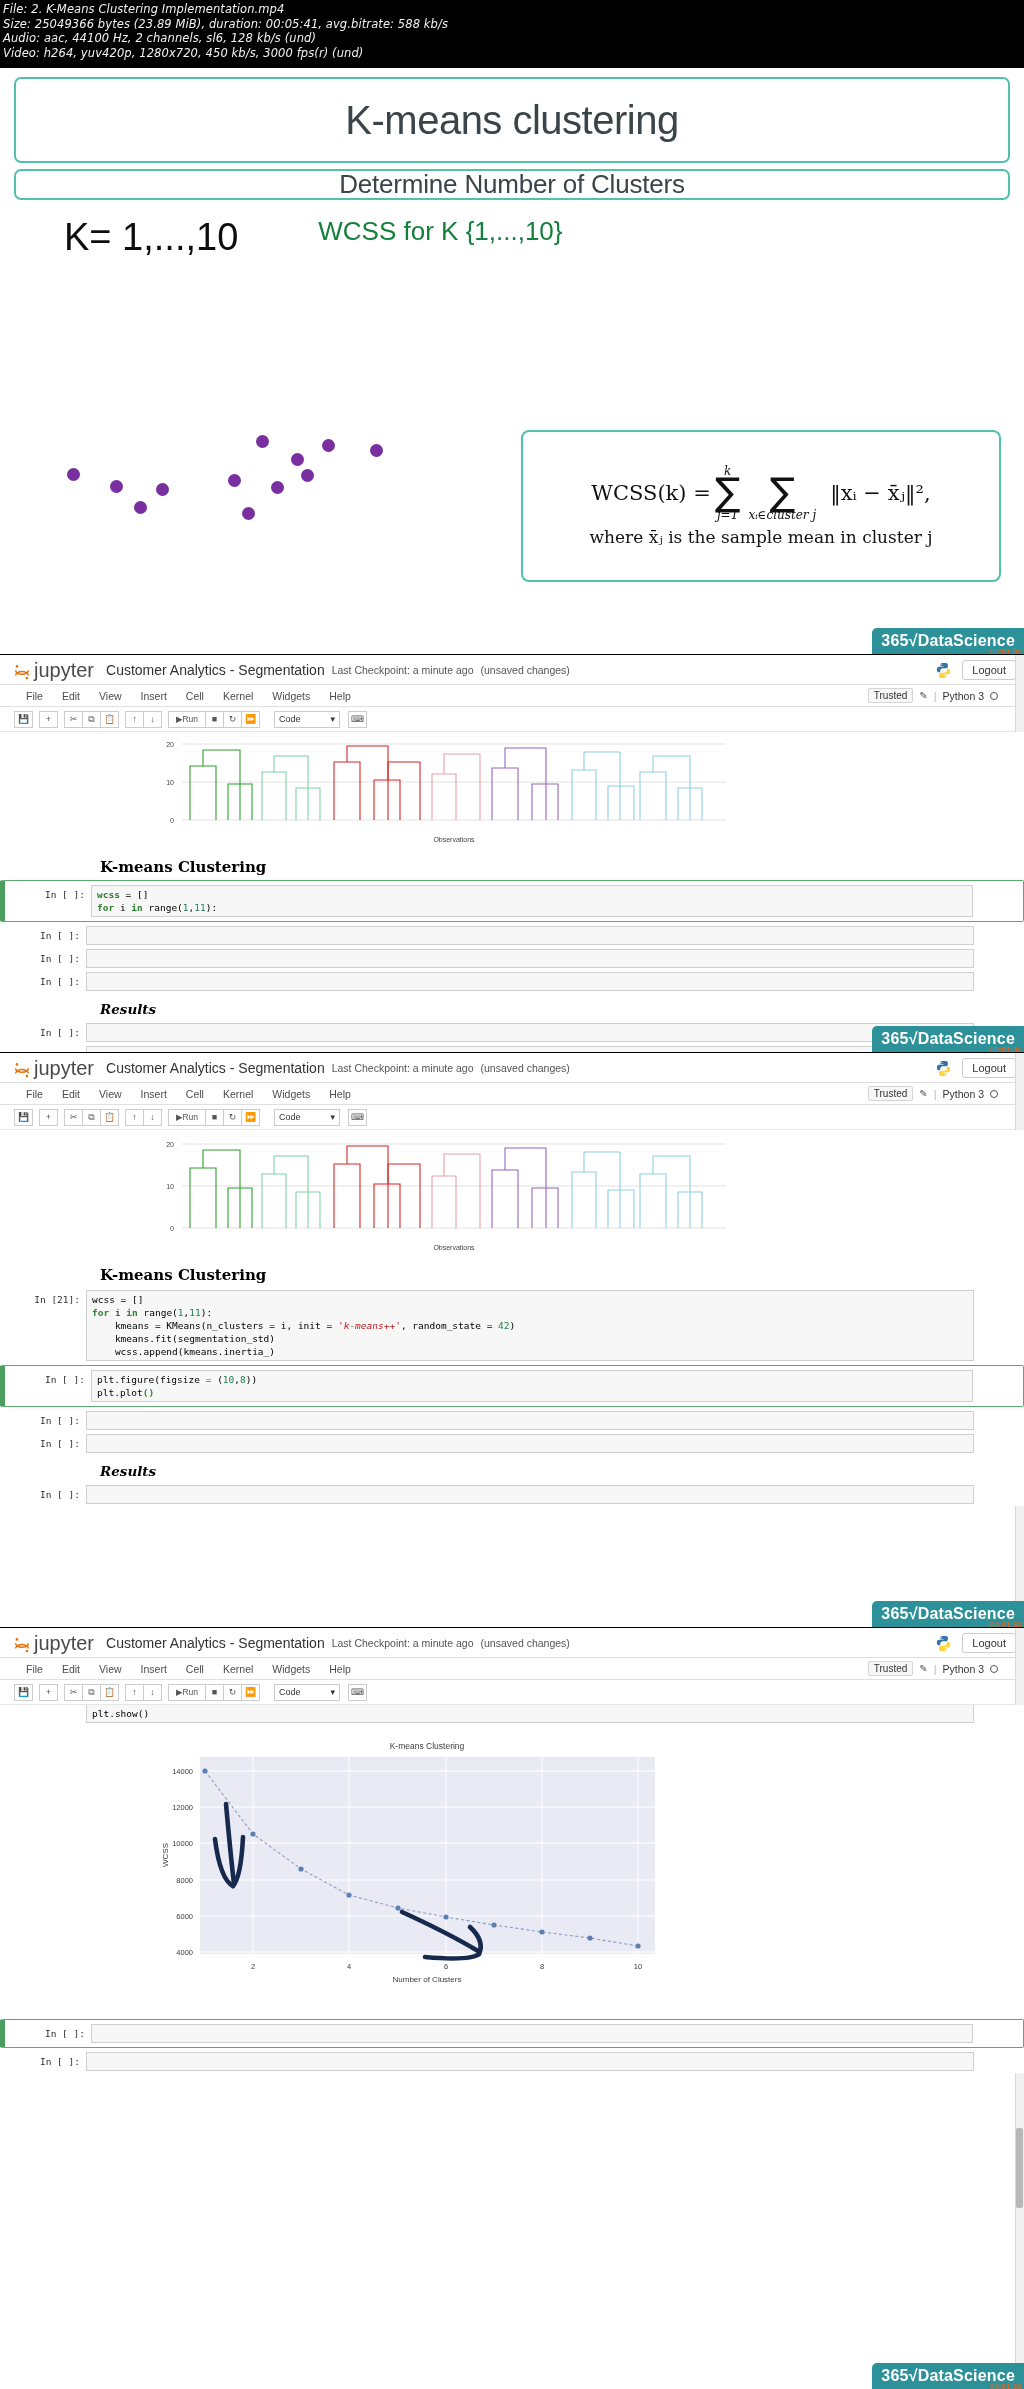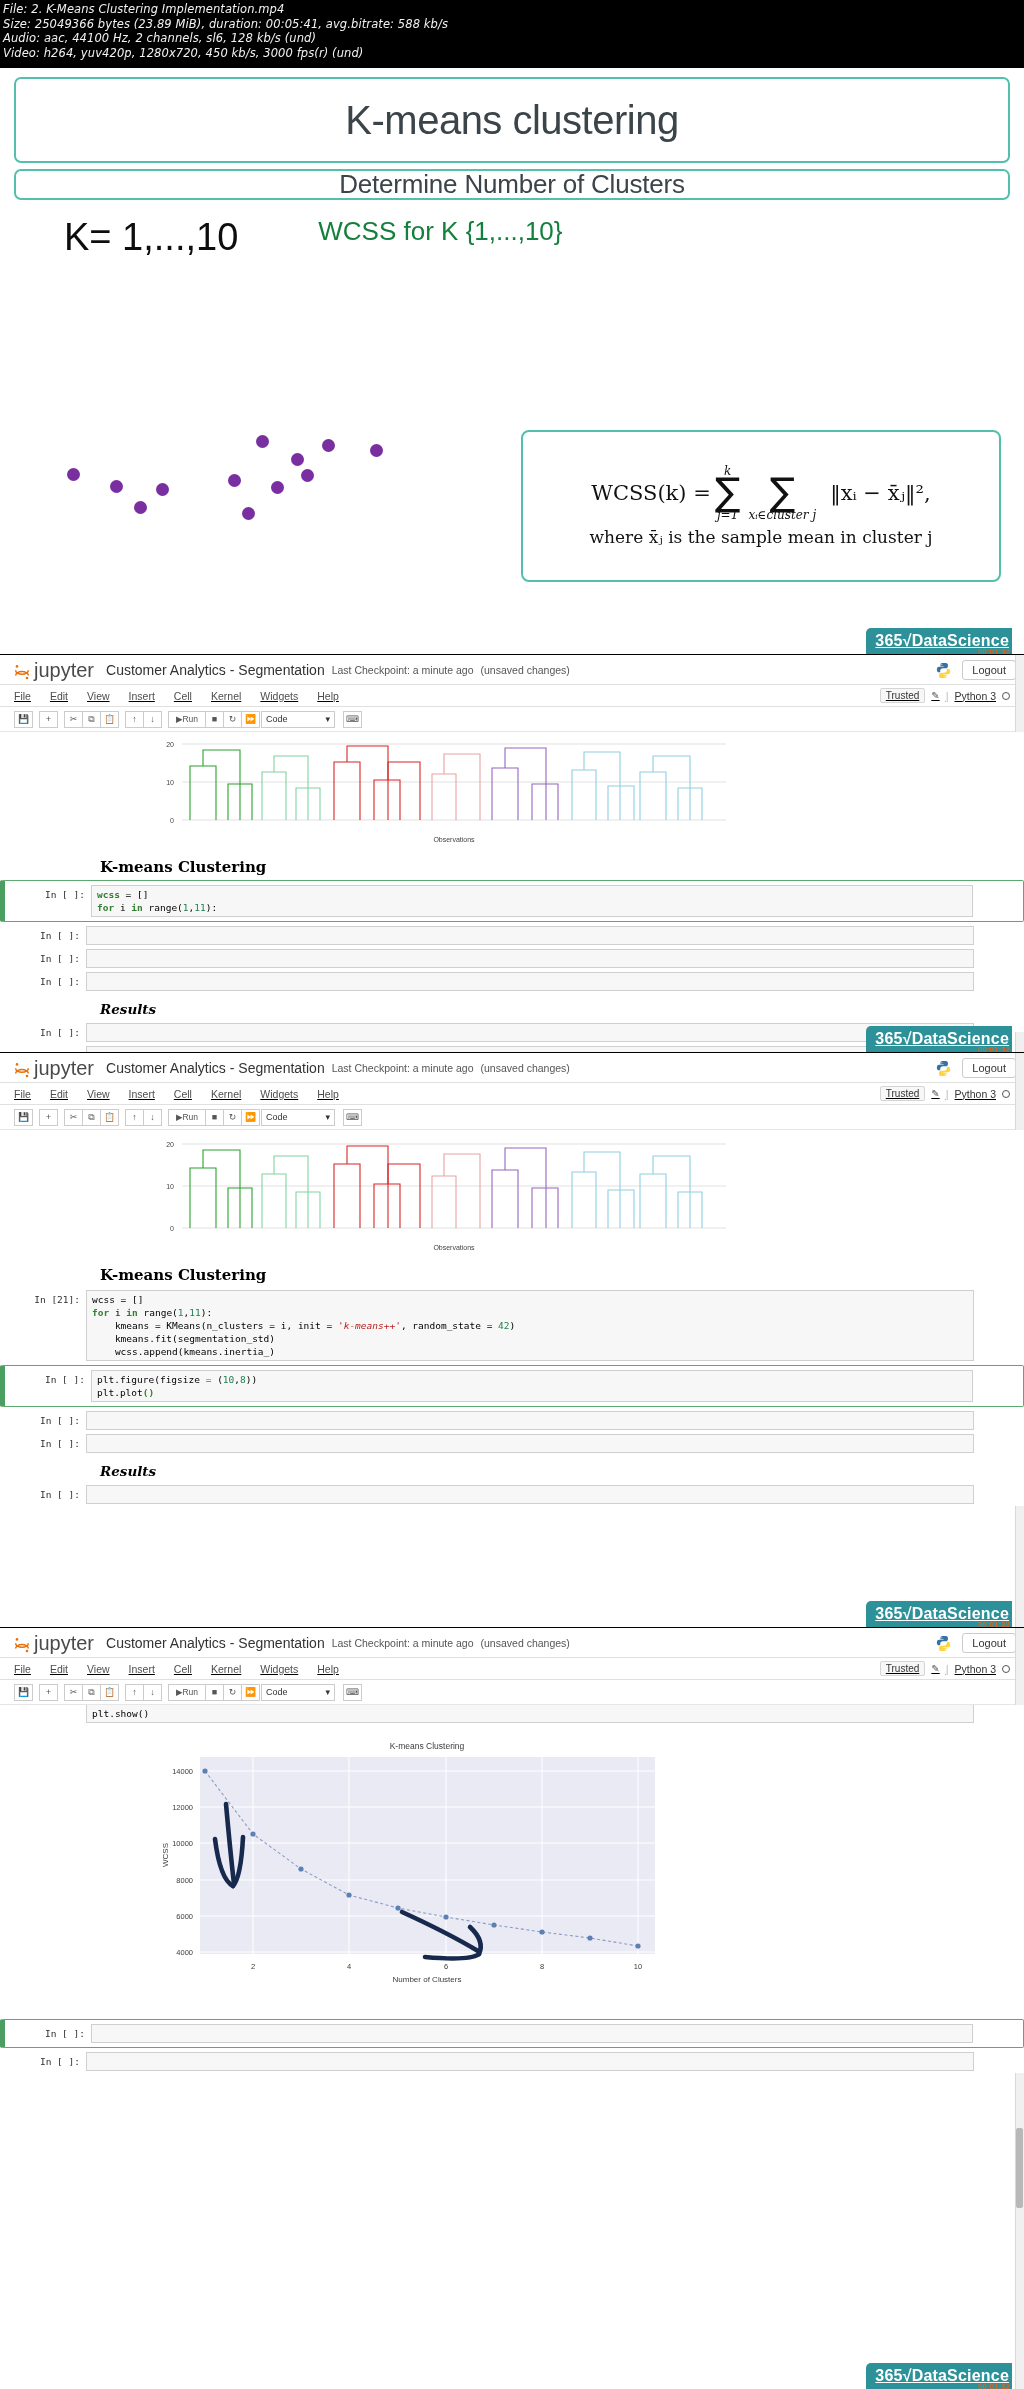--- a/index.html
+++ b/index.html
@@ -115,31 +115,30 @@
   }
   .sumblk { display: inline-flex; flex-direction: column; align-items: center; margin: 0 4px; }
   .sumblk .top { font-size: 12px; font-style: italic; line-height: 1; margin-bottom: -2px; }
   .sumblk .sig { font-size: 38px; line-height: 0.9; font-family: "DejaVu Sans", sans-serif; }
   .sumblk .bot { font-size: 12px; font-style: italic; line-height: 1; margin-top: -1px; white-space: nowrap;}
   .f-line2 { font-size: 17px; color: #111; }
 
   
   .badge {
     position: absolute;
-    right: 12px;
+    right: 0px;
     bottom: 0px;
     background: #2d9199;
     color: #fff;
     font-size: 16px;
     font-weight: bold;
-    padding: 4px 3px 4px 9px;
+    padding: 4px 9px 4px 9px;
     border-radius: 5px 0 0 0;
     letter-spacing: 0.2px;
     white-space: nowrap;
-    text-decoration: underline;
   }
   .badge .tstamp {
     position: absolute;
     right: 2px;
     bottom: -2px;
     font-size: 8px;
     color: #d06a2e;
     font-weight: bold;
     letter-spacing: 0;
   }
@@ -189,25 +188,24 @@
     border: 1px solid #ccc;
     background: #fff;
     font-size: 11px;
     color: #333;
     padding: 3px 9px;
     border-radius: 3px;
   }
   .jp-menu {
     display: flex;
     align-items: center;
-    padding: 3px 14px;
+    padding: 3px 26px;
     gap: 19px;
     border-bottom: 1px solid #e0e0e0;
     height: 22px;
-    text-decoration: underline;
   }
   .jp-menu .mi { font-size: 10.5px; color: #4d4d4d; }
   .jp-menu-right { margin-left: auto; display: flex; align-items: center; gap: 6px; text-align: center; }
   .trusted {
     font-size: 10px; color: #333;
     border: 1px solid #d5d5d5; background: #f7f7f7;
     padding: 1px 5px; border-radius: 2px;
   }
   .pencil { font-size: 10px; color: #555; }
   .kdiv { color: #bbb; font-size: 11px; }
@@ -224,23 +222,23 @@
   .tb {
     width: 19px; height: 17px;
     border: 1px solid #ccc; background: #fff;
     display: inline-flex; align-items: center; justify-content: center;
     font-size: 9px; color: #555; margin-right: -1px;
   }
   .tb.run { width: 38px; font-size: 8.5px; }
   .tbgap { width: 7px; }
   .tb-sel {
     border: 1px solid #ccc; background: #fff;
-    height: 17px; width: 74px; font-size: 9px; color: #333;
+    height: 17px; width: 66px; font-size: 9px; color: #333;
     display: flex; align-items: center; justify-content: space-between;
-    padding: 0 4px; margin-left: 2px;
+    padding: 0 4px; margin-left: 15px;
   }
   .tb-last { margin-left: 8px; }
 
   .nb-body { position: relative; background: #fff; }
 
   .cell-row { display: flex; align-items: flex-start; padding: 2px 0; }
   .prompt {
     width: 86px; min-width: 86px; text-align: right;
     font-family: "DejaVu Sans Mono", monospace;
     font-size: 9.5px; color: #303030;

